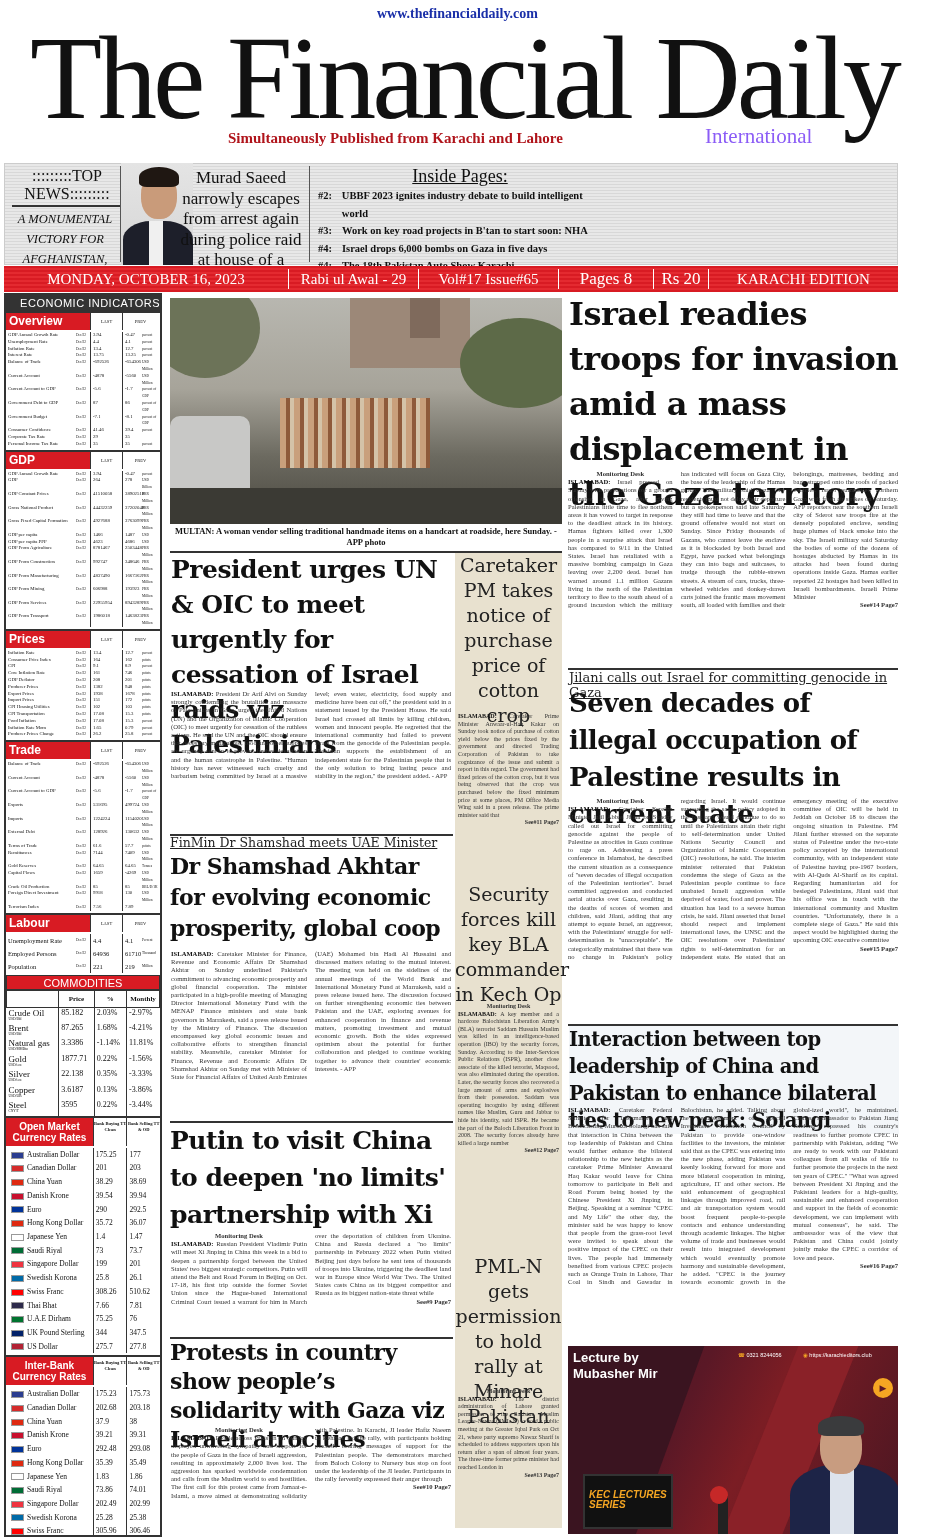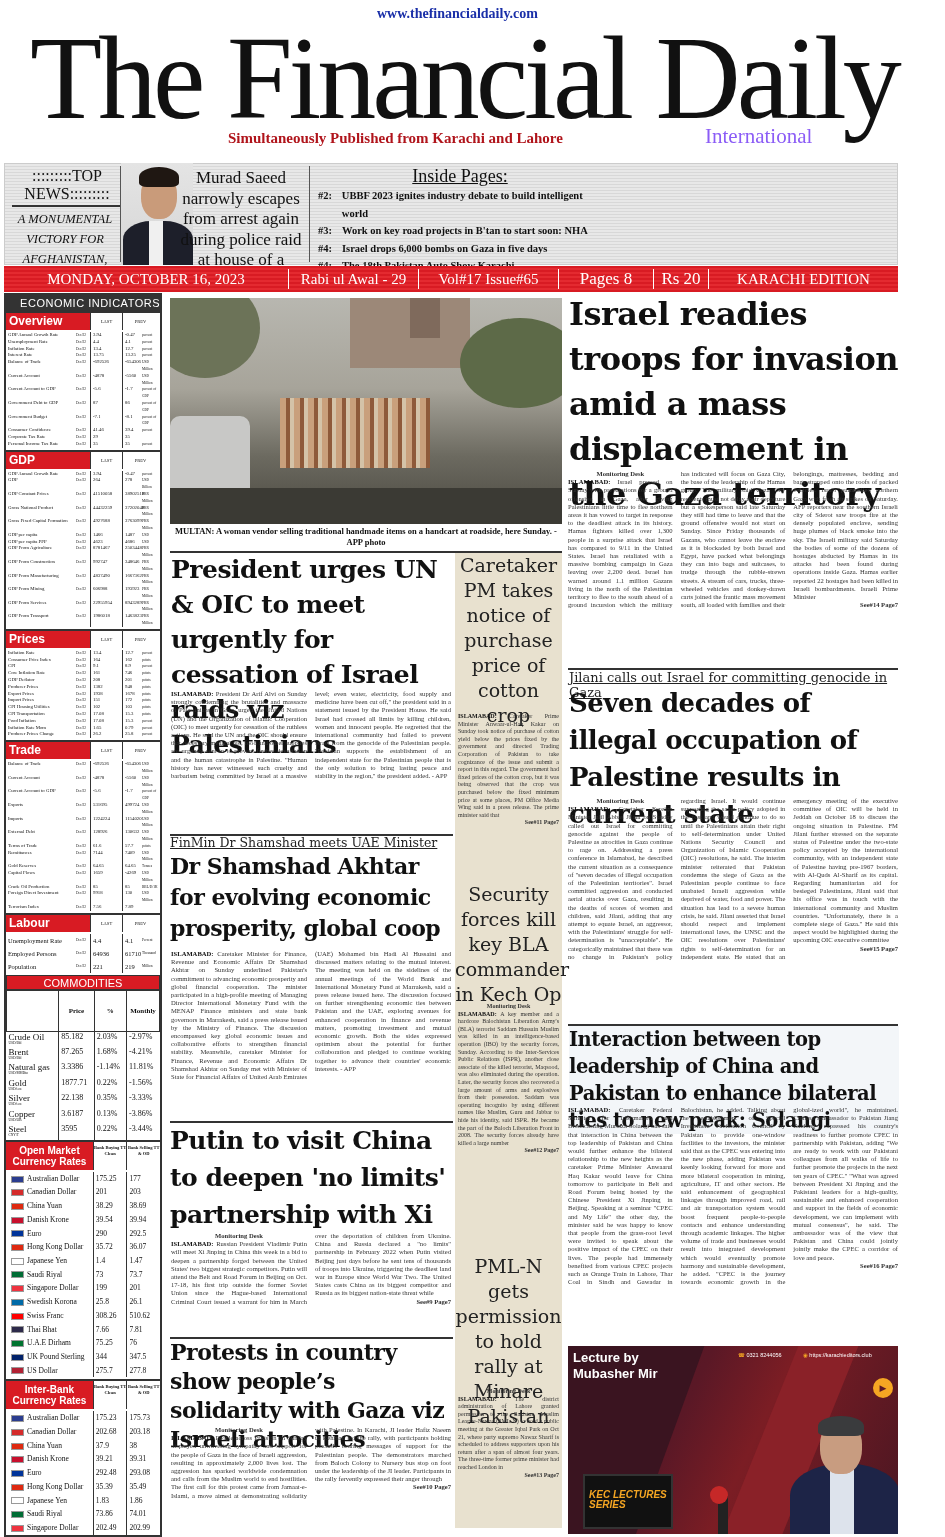--- a/index.html
+++ b/index.html
@@ -41,21 +41,21 @@
 .rows{font-size:4.8px;line-height:6.8px;padding:2px 0}
 .row{display:flex}
 .row .nm{width:70px;padding-left:2px;white-space:nowrap;overflow:hidden}
 .row .dt{width:14px;font-size:3.5px}
 .row .a{width:32px;border-left:1px solid #333;padding-left:2px}
 .row .b{width:20px;border-left:1px solid #333;padding-left:2px}
 .row .u{width:16px;font-size:3.5px}
 .lab .row{font-size:6.5px;line-height:13px}
 .comm-head{background:#d81b23;color:#fff;font-family:"Liberation Sans",sans-serif;font-size:11px;text-align:center;height:15px;line-height:15px;border:1px solid #333}
 .ctbl{width:100%;border-collapse:collapse;font-size:8px}
-.ctbl th{font-size:7px;border:1px solid #333;padding:16px 1px}
+.ctbl th{font-size:7px;border:1px solid #333;padding:4px 1px}
 .ctbl td{border-left:1px solid #333;padding:0 2px;line-height:10px;height:15.5px;vertical-align:top}
 .ctbl td small{display:block;font-size:3.5px;line-height:3px}
 .cur-head{display:flex;border-top:2px solid #333}
 .cur-head .lbl{background:#d81b23;color:#fff;font-family:"Liberation Sans",sans-serif;font-weight:bold;font-size:10px;width:88px;text-align:center;line-height:11px;padding:3px 0}
 .cur-head .col{width:34px;font-size:4.5px;text-align:center;border-left:1px solid #333;line-height:6px;padding-top:3px;font-weight:bold}
 .cur .row{font-size:7.5px;line-height:13.7px}
 .cur .flag{display:inline-block;width:13px;height:7px;margin:0 3px 0 3px;vertical-align:middle}
 .cur .nm{width:88px;overflow:hidden;white-space:nowrap}
 .cur .a{width:34px}
 .cur .b{width:34px;text-align:left}

